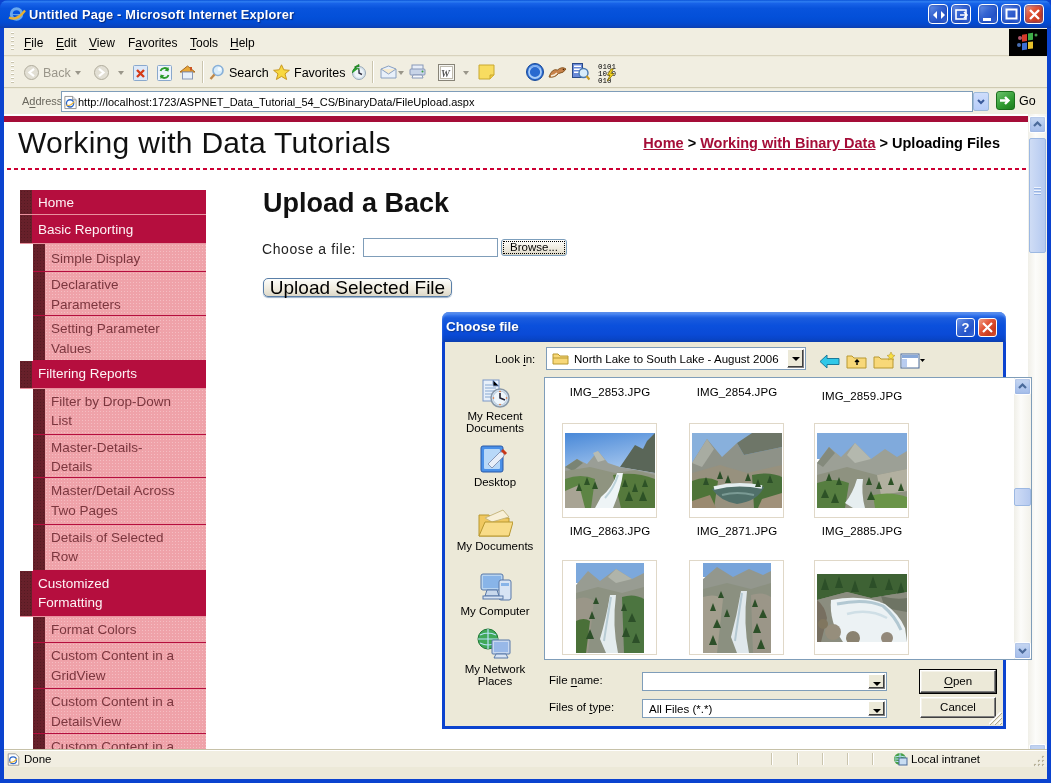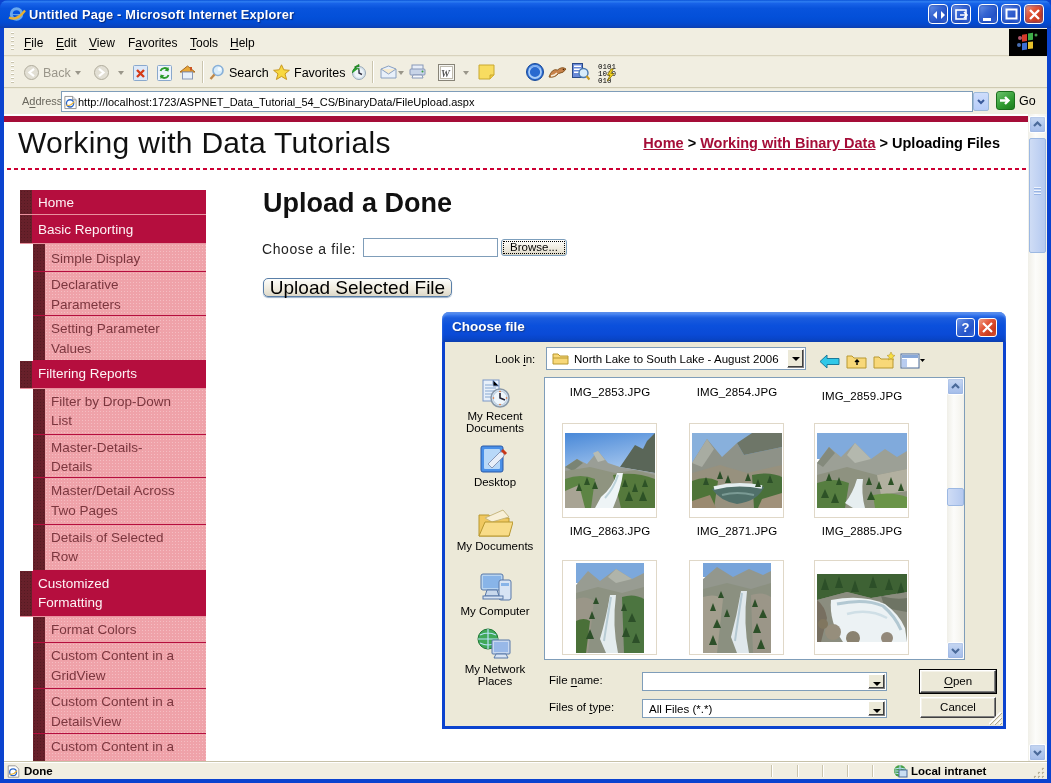--- a/index.html
+++ b/index.html
@@ -79,42 +79,42 @@
 .vscroll { position:absolute; right:0; top:86px; width:19px; height:648px; background:#f5f4ef;
   background-image:linear-gradient(90deg,#f0efe8, #fcfcfa 40%, #f2f1ea); }
 .sbtn { position:absolute; left:1px; width:17px; height:17px; border:1px solid #fff; border-radius:2px;
   background:linear-gradient(180deg,#c9d8f2,#b3c9ee 50%,#a5bdea); box-shadow:inset 0 0 2px #8fa8d8; }
 .sthumb { position:absolute; left:1px; top:24px; width:17px; height:115px; border:1px solid #9cb8e2; border-radius:2px;
   background:linear-gradient(90deg,#cfdcf5,#c2d3f3 50%,#b5c9ef); }
 .sthumb:after { content:""; position:absolute; left:4px; right:4px; top:48px; height:8px;
   background:repeating-linear-gradient(180deg,#eef3fc 0 1px,#98b4e4 1px 2px,transparent 2px 3px); }
 
 
-.statusbar { position:absolute; left:0; bottom:0; width:1043px; height:17px; background:#f1eee1; border-top:1px solid #fff; box-shadow:0 -1px 0 #c6c1a8; font-size:11.5px;font-weight:bold; }
+.statusbar { position:absolute; left:0; bottom:12px; width:1043px; height:17px; background:#f1eee1; border-top:1px solid #fff; box-shadow:0 -1px 0 #c6c1a8; font-size:11.5px; }
 .ssep { position:absolute; top:2px; bottom:2px; width:2px; background:linear-gradient(90deg,#cbc5ae 50%,#fff 50%); }
 
 
 .dlg { position:absolute; left:442px; top:312px; width:564px; height:417px; font-size:11.5px; }
 .dlgtitle { position:absolute; left:0; top:0; width:564px; height:30px; border-radius:7px 7px 0 0;
   background:linear-gradient(180deg,#2a63d2 0%,#3c7cf0 8%,#1b5cdd 20%,#0b50dc 45%,#0a4ad6 75%,#0845c8 90%,#0d3fae 100%);
   box-shadow:inset 0 2px 2px #5c90ee; }
-.dlgtitle .txt { position:absolute; left:10px; top:7px; color:#fff; font-weight:bold; font-size:13.5px; text-shadow:1px 1px 1px #123a8c; }
+.dlgtitle .txt { position:absolute; left:4px; top:7px; color:#fff; font-weight:bold; font-size:13.5px; text-shadow:1px 1px 1px #123a8c; }
 .dbtn { position:absolute; top:6px; width:19px; height:19px; border:1px solid #fff; border-radius:3px; color:#fff;
   background:linear-gradient(135deg,#7198e8 0%,#3665d2 40%,#2453c8 70%,#3e6ad4 100%); font-weight:bold; text-align:center; line-height:17px; font-size:13px; }
 .dbtn.close { background:linear-gradient(135deg,#f0a086 0%,#e25538 40%,#c93a1e 75%,#d95531 100%); }
 .dlgbody { position:absolute; left:0; top:30px; width:564px; height:387px; background:#ece9d8;
   border-left:3px solid #0b43cf; border-right:3px solid #0b43cf; border-bottom:3px solid #0b43cf; }
 .lookin { position:absolute; left:50px; top:11px; }
 .combo { position:absolute; background:#fff; border:1px solid #7f9db9; }
 .combo .cbtn { position:absolute; right:1px; top:1px; bottom:1px; width:17px; background:#ece9d8;
   border:1px solid; border-color:#fff #808080 #808080 #fff; box-shadow:inset -1px -1px 0 #404040; }
 .cbtn:after { content:""; position:absolute; left:4px; top:7px; border-left:4px solid transparent; border-right:4px solid transparent; border-top:4px solid #000; }
 .places { position:absolute; left:5px; width:90px; text-align:center; color:#000; }
 .places .plabel { line-height:11.5px; }
-.list { position:absolute; left:99px; top:35px; width:421px; height:283px; background:#fff; border:1px solid #7f9db9; overflow:hidden; }
+.list { position:absolute; left:99px; top:35px; width:488px; height:283px; background:#fff; border:1px solid #7f9db9; overflow:hidden; }
 .fname { position:absolute; font-size:11.5px; letter-spacing:0.1px; color:#000; width:120px; text-align:center; }
 .thumbbox { position:absolute; width:95px; height:95px; border:1px solid #e0d8c8; background:#fff; }
 .thumbbox svg { position:absolute; }
 .lscroll { position:absolute; right:0; top:0; width:17px; height:281px; background:linear-gradient(90deg,#f0efe8,#fcfcfa 40%,#f2f1ea); }
 .lsbtn { position:absolute; left:0px; width:17px; height:17px; border:1px solid #fff; border-radius:2px;
   background:linear-gradient(180deg,#c9d8f2,#b3c9ee 50%,#a5bdea); box-shadow:inset 0 0 2px #8fa8d8; }
 .lsthumb { position:absolute; left:0px; top:110px; width:17px; height:18px; border:1px solid #9cb8e2; border-radius:2px;
   background:linear-gradient(90deg,#cfdcf5,#c2d3f3 50%,#b5c9ef); }
 .btn95 { position:absolute; left:475px; width:76px; height:21px; background:#ece9d8; font-size:11.5px; text-align:center;
   border:1px solid; border-color:#fff #404040 #404040 #fff; box-shadow:inset -1px -1px 0 #808080, inset 1px 1px 0 #f5f3ea; line-height:19px; }
@@ -357,21 +357,21 @@
       <div class="m2" style="top:575px;height:44.5px;">
           <span class="edge"></span>
           <span class="t">Custom Content in a<br>DetailsView</span>
         </div>
       <div class="m2" style="top:619.5px;height:43px;">
           <span class="edge"></span>
           <span class="t">Custom Content in a</span>
         </div>
     </div>
 
-    <div class="h2">Upload a Done</div>
+    <div class="h2">Upload a Back</div>
     <div class="chooselbl">Choose a file:</div>
     <div class="fileinput"></div>
     <div class="browsebtn"><span class="foc"></span>Browse...</div>
     <div class="uploadbtn">Upload Selected File</div>
   </div>
 
   <div class="vscroll">
     <div class="sbtn" style="top:2px;"><svg width="15" height="15">
           <path d="M4 9 L7.5 5.5 L11 9" stroke="#4a6a9a" stroke-width="2.2" fill="none"></path>
         </svg></div>

